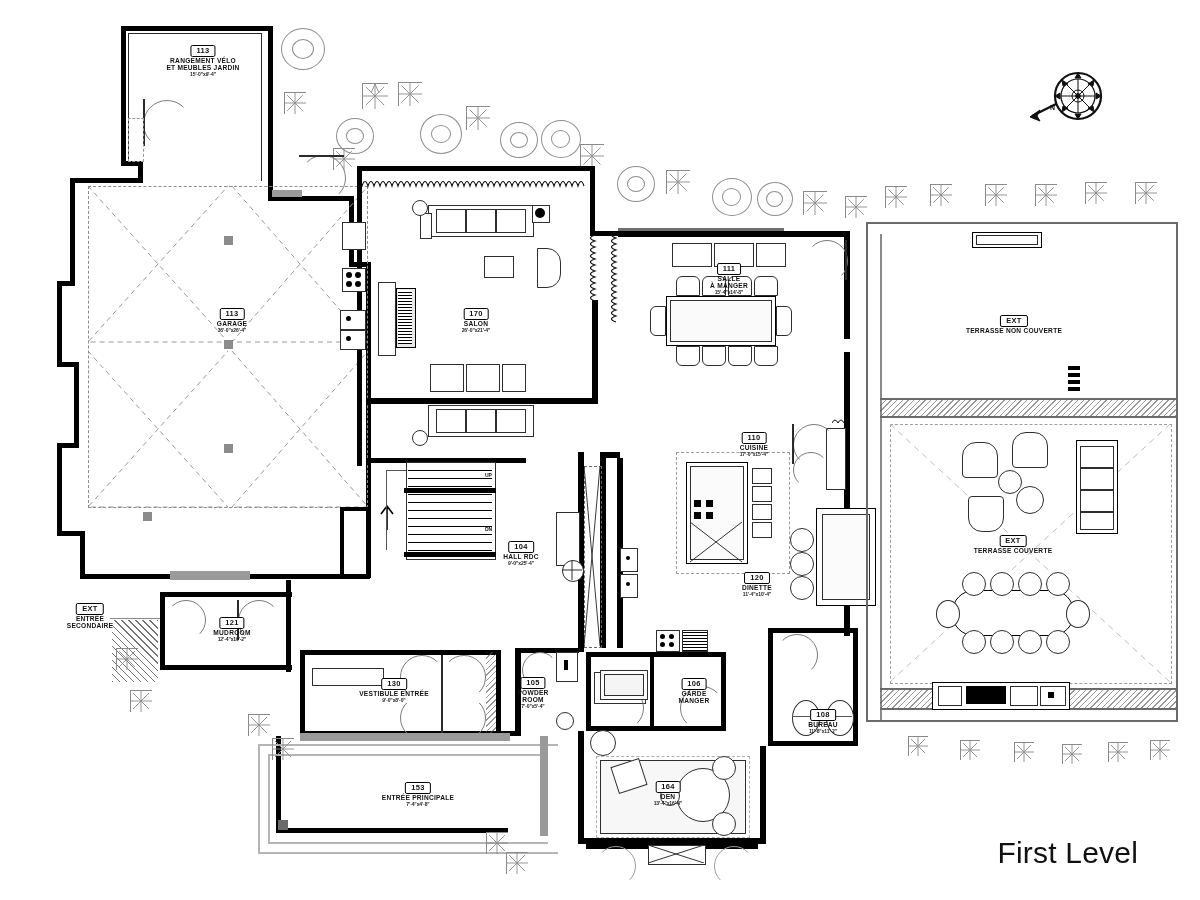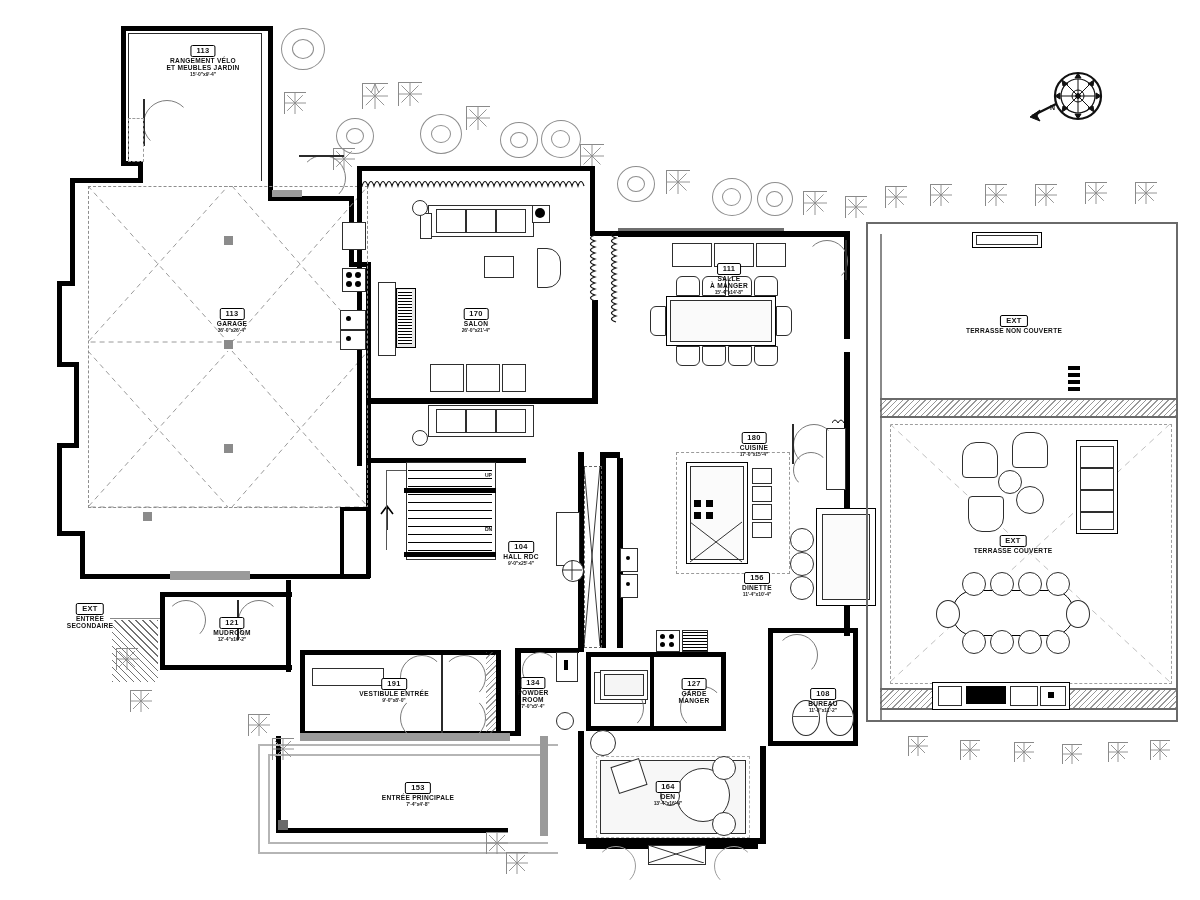--- a/index.html
+++ b/index.html
@@ -719,70 +719,70 @@
     </div>
 
     <div class="tag" style="left:729px;top:258px;">
       <span class="num">111</span>
       <span class="nm">SALLE</span>
       <span class="nm" style="margin-top:0;">À MANGER</span>
       <span class="dim">15'-4"x14'-8"</span>
     </div>
 
     <div class="tag" style="left:754px;top:427px;">
-      <span class="num">180</span>
+      <span class="num">110</span>
       <span class="nm">CUISINE</span>
       <span class="dim">17'-0"x15'-4"</span>
     </div>
 
     <div class="tag" style="left:757px;top:567px;">
-      <span class="num">156</span>
+      <span class="num">120</span>
       <span class="nm">DINETTE</span>
       <span class="dim">11'-4"x10'-4"</span>
     </div>
 
-    <div class="tag" style="left:823px;top:683px;">
+    <div class="tag" style="left:823px;top:704px;">
       <span class="num">108</span>
       <span class="nm">BUREAU</span>
       <span class="dim">11'-8"x11'-2"</span>
     </div>
 
     <div class="tag" style="left:668px;top:776px;">
       <span class="num">164</span>
       <span class="nm">DEN</span>
       <span class="dim">13'-4"x16'-4"</span>
     </div>
 
     <div class="tag" style="left:694px;top:673px;">
-      <span class="num">127</span>
+      <span class="num">106</span>
       <span class="nm">GARDE</span>
       <span class="nm" style="margin-top:0;">MANGER</span>
     </div>
 
     <div class="tag" style="left:533px;top:672px;">
-      <span class="num">134</span>
+      <span class="num">105</span>
       <span class="nm">POWDER</span>
       <span class="nm" style="margin-top:0;">ROOM</span>
       <span class="dim">7'-0"x5'-4"</span>
     </div>
 
     <div class="tag" style="left:521px;top:536px;">
       <span class="num">104</span>
       <span class="nm">HALL RDC</span>
       <span class="dim">9'-0"x25'-4"</span>
     </div>
 
     <div class="tag" style="left:232px;top:612px;">
       <span class="num">121</span>
       <span class="nm">MUDROOM</span>
       <span class="dim">12'-4"x10'-2"</span>
     </div>
 
     <div class="tag" style="left:394px;top:673px;">
-      <span class="num">191</span>
+      <span class="num">130</span>
       <span class="nm">VESTIBULE ENTRÉE</span>
       <span class="dim">9'-0"x8'-0"</span>
     </div>
 
     <div class="tag" style="left:418px;top:777px;">
       <span class="num">153</span>
       <span class="nm">ENTRÉE PRINCIPALE</span>
       <span class="dim">7'-4"x4'-8"</span>
     </div>
 
@@ -796,14 +796,15 @@
       <span class="nm">TERRASSE COUVERTE</span>
     </div>
 
     <div class="tag" style="left:90px;top:598px;">
       <span class="num">EXT</span>
       <span class="nm">ENTRÉE</span>
       <span class="nm" style="margin-top:0;">SECONDAIRE</span>
     </div>
   </div>
 
+  <div id="title">First Level</div>
 
 </div>
 
 </body></html>

